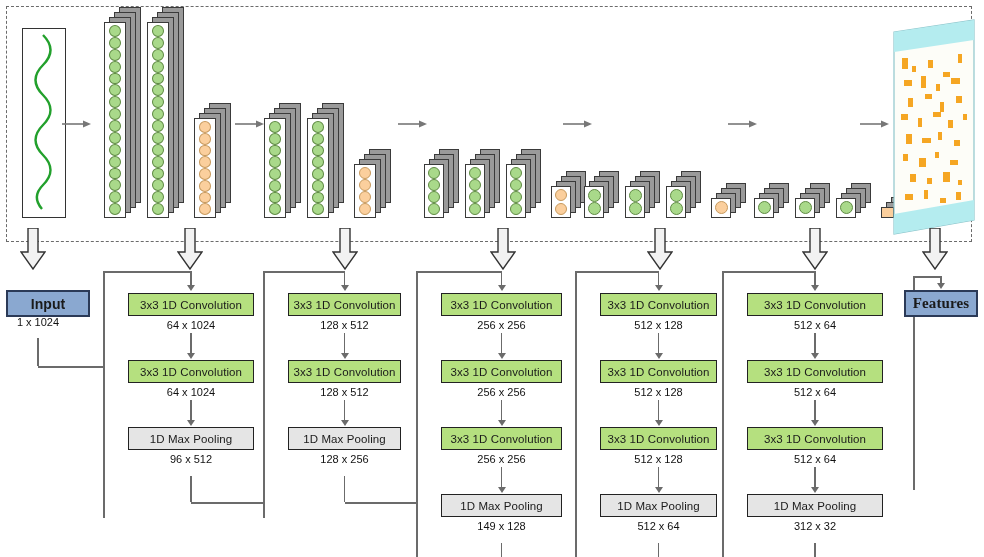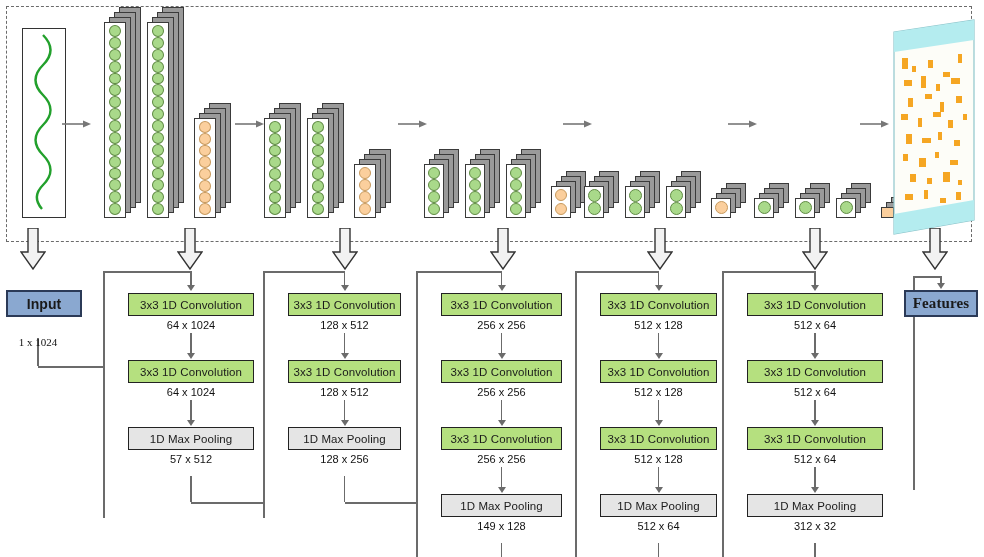--- a/index.html
+++ b/index.html
@@ -406,21 +406,21 @@
 <div id="flow-layer">
     <div class="node conv" style="left: 128px; top: 293px; width: 126px;">3x3 1D Convolution</div>
     <div class="dim" style="left: 128px; top: 319px; width: 126px;">64 x 1024</div>
     <div class="conn vline" style="left: 190.2px; top: 333px; height: 22px;"></div>
     <div class="arrowhead" style="left: 187px; top: 353px;"></div>
     <div class="node conv" style="left: 128px; top: 360px; width: 126px;">3x3 1D Convolution</div>
     <div class="dim" style="left: 128px; top: 386px; width: 126px;">64 x 1024</div>
     <div class="conn vline" style="left: 190.2px; top: 400px; height: 22px;"></div>
     <div class="arrowhead" style="left: 187px; top: 420px;"></div>
     <div class="node pool" style="left: 128px; top: 427px; width: 126px;">1D Max Pooling</div>
-    <div class="dim" style="left: 128px; top: 453px; width: 126px;">57 x 512</div>
+    <div class="dim" style="left: 128px; top: 453px; width: 126px;">96 x 512</div>
     <div class="node conv" style="left: 288px; top: 293px; width: 113px;">3x3 1D Convolution</div>
     <div class="dim" style="left: 288px; top: 319px; width: 113px;">128 x 512</div>
     <div class="conn vline" style="left: 343.7px; top: 333px; height: 22px;"></div>
     <div class="arrowhead" style="left: 340.5px; top: 353px;"></div>
     <div class="node conv" style="left: 288px; top: 360px; width: 113px;">3x3 1D Convolution</div>
     <div class="dim" style="left: 288px; top: 386px; width: 113px;">128 x 512</div>
     <div class="conn vline" style="left: 343.7px; top: 400px; height: 22px;"></div>
     <div class="arrowhead" style="left: 340.5px; top: 420px;"></div>
     <div class="node pool" style="left: 288px; top: 427px; width: 113px;">1D Max Pooling</div>
     <div class="dim" style="left: 288px; top: 453px; width: 113px;">128 x 256</div>
@@ -494,16 +494,16 @@
     <div class="conn vline" style="left: 657.7px; top: 543px; height: 26px;"></div>
     <div class="conn vline" style="left: 814.2px; top: 543px; height: 26px;"></div>
     <div class="conn vline" style="left: 37.2px; top: 338px; height: 28px;"></div>
     <div class="conn hline" style="left: 38px; top: 366px; width: 65px;"></div>
     <div class="conn vline" style="left: 913px; top: 276px; height: 214px;"></div>
     <div class="conn hline" style="left: 913px; top: 276px; width: 28px;"></div>
     <div class="conn vline" style="left: 940.2px; top: 276px; height: 8px;"></div>
     <div class="arrowhead" style="left: 937px; top: 283px;"></div>
   </div>
 
-<div class="node io sans abs" style="left:6px;top:290px;width:76px;">Input</div>
-<div class="dim" style="left:6px;top:336px;width:64px;font-family:Liberation Serif, serif;">1 x 1024</div>
+<div class="node io sans abs" style="left:6px;top:290px;width:84px;">Input</div>
+<div class="dim" style="left:6px;top:316px;width:64px;">1 x 1024</div>
 
 <div class="node io serif abs" style="left:904px;top:290px;width:74px;">Features</div>
 
 </body></html>

